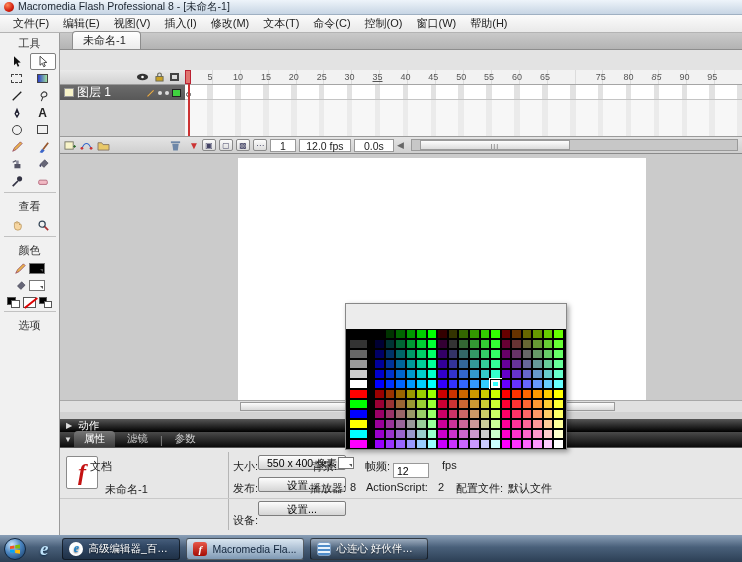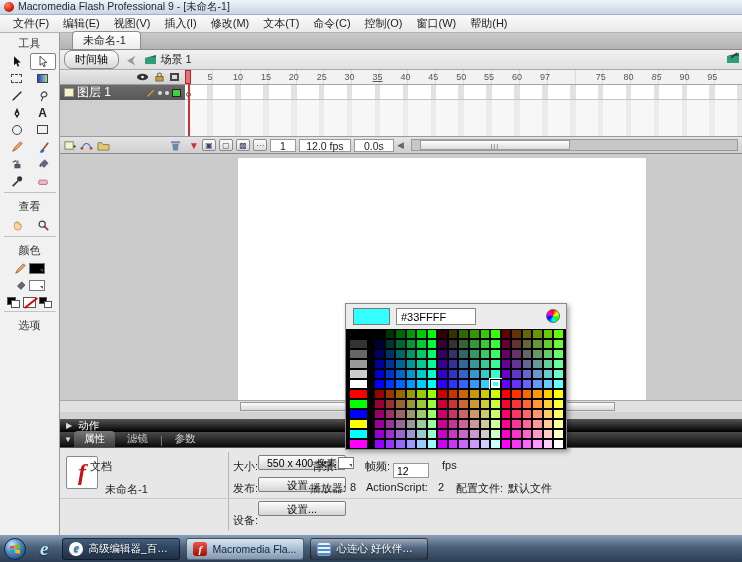--- a/index.html
+++ b/index.html
@@ -177,21 +177,21 @@
 
   svg { display:block; }
 </style>
 </head>
 <body>
 
 <div id="app">
 
   <div class="titlebar">
     <span class="app-ball"></span>
-    <span class="title-text">Macromedia Flash Professional 9 - [未命名-1]</span>
+    <span class="title-text">Macromedia Flash Professional 8 - [未命名-1]</span>
   </div>
 
   <div class="menubar" id="menu-items">
       <span class="menu-item">文件(F)</span>
       <span class="menu-item">编辑(E)</span>
       <span class="menu-item">视图(V)</span>
       <span class="menu-item">插入(I)</span>
       <span class="menu-item">修改(M)</span>
       <span class="menu-item">文本(T)</span>
       <span class="menu-item">命令(C)</span>
@@ -315,39 +315,20 @@
     <div class="tb-sep"></div>
     <div class="tb-label">选项</div>
   </div>
 
   <div class="main">
 
     <div class="doc-tabbar">
       <span class="doc-tab">未命名-1</span>
     </div>
 
-    <div class="editbar">
-      <button class="tl-btn">时间轴</button>
-      <span class="back-arrow">⮜</span>
-      <span class="scene-chip">
-        <svg width="13" height="11" viewBox="0 0 14 12">
-            <rect x="1" y="4" width="12" height="7" fill="#2e9e7a"></rect>
-            <path d="M1 4 L13 1 L13 4 Z" fill="#1d6b52"></path>
-            <path d="M2 3.6 L4 3.1 M5 2.8 L7 2.3 M8 2 L10 1.6" stroke="#cfe" stroke-width="0.8"></path>
-          </svg>
-        <span>场景 1</span>
-      </span>
-      <span class="edit-scene-right">
-        <svg width="14" height="12" viewBox="0 0 14 12">
-            <rect x="1" y="4" width="12" height="7" fill="#2e9e7a"></rect>
-            <path d="M1 4 L13 1 L13 4 Z" fill="#1d6b52"></path>
-            <path d="M5 6 L11 1" stroke="#333" stroke-width="1.4"></path>
-          </svg>
-        </span>
-    </div>
 
     <div class="timeline">
       <div class="layers-col">
         <div class="layers-header">
           <svg width="13" height="8" viewBox="0 0 14 8">
               <ellipse cx="7" cy="4" rx="6" ry="3.4" fill="#333"></ellipse>
               <circle cx="7" cy="4" r="1.4" fill="#fff"></circle>
             </svg>
           <svg width="9" height="10" viewBox="0 0 10 11">
               <rect x="1" y="5" width="8" height="5" fill="#c9a227" stroke="#665"></rect>
@@ -395,21 +376,21 @@
             <span class="tick-label" style="left: 80.91px;">15</span>
             <span class="tick-label" style="left: 108.81px;">20</span>
             <span class="tick-label" style="left: 136.71px;">25</span>
             <span class="tick-label" style="left: 164.61px;">30</span>
             <span class="tick-label" style="left: 192.51px; text-decoration: underline;">35</span>
             <span class="tick-label" style="left: 220.41px;">40</span>
             <span class="tick-label" style="left: 248.31px;">45</span>
             <span class="tick-label" style="left: 276.21px;">50</span>
             <span class="tick-label" style="left: 304.11px;">55</span>
             <span class="tick-label" style="left: 332.01px;">60</span>
-            <span class="tick-label" style="left: 359.91px;">97</span>
+            <span class="tick-label" style="left: 359.91px;">65</span>
             <span class="tick-label" style="left: 387.81px; margin-top: 48px;">70</span>
             <span class="tick-label" style="left: 415.71px;">75</span>
             <span class="tick-label" style="left: 443.61px;">80</span>
             <span class="tick-label" style="left: 471.51px; font-style: italic;">85</span>
             <span class="tick-label" style="left: 499.41px;">90</span>
             <span class="tick-label" style="left: 527.31px;">95</span>
           </div>
         <div class="frames-row1">
           <span class="empty-keyframe"></span>
         </div>
@@ -481,25 +462,20 @@
       <span class="p-label" style="left:378px; top:33px;">2</span>
       <span class="p-label" style="left:396px; top:33px;">配置文件:</span>
       <span class="p-label" style="left:448px; top:33px;">默认文件</span>
 
       <span class="p-label" style="left:173px; top:65px;">设备:</span>
       <button class="p-btn" style="left:198px; top:53px; width:88px;">设置...</button>
     </div>
   </div>
 
   <div class="popup">
-    <div class="popup-head">
-      <span class="cur-swatch" id="cur-swatch" style="background: rgb(51, 255, 255);"></span>
-      <input class="hex-input" value="#33FFFF" style="">
-      <span class="wheel"></span>
-    </div>
     <div class="palette">
       <div class="pal-strip" id="pal-strip">
           <div class="pcell" style="background: rgb(0, 0, 0);"></div>
           <div class="pcell" style="background: rgb(51, 51, 51);"></div>
           <div class="pcell" style="background: rgb(102, 102, 102);"></div>
           <div class="pcell" style="background: rgb(153, 153, 153);"></div>
           <div class="pcell" style="background: rgb(204, 204, 204);"></div>
           <div class="pcell" style="background: rgb(255, 255, 255);"></div>
           <div class="pcell" style="background: rgb(255, 0, 0);"></div>
           <div class="pcell" style="background: rgb(0, 255, 0);"></div>

